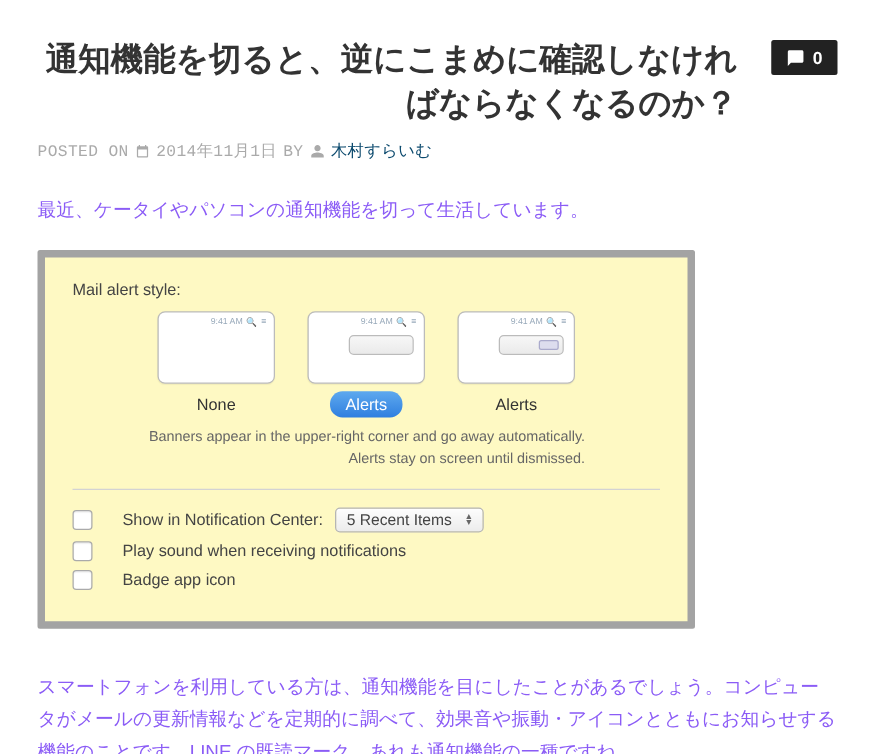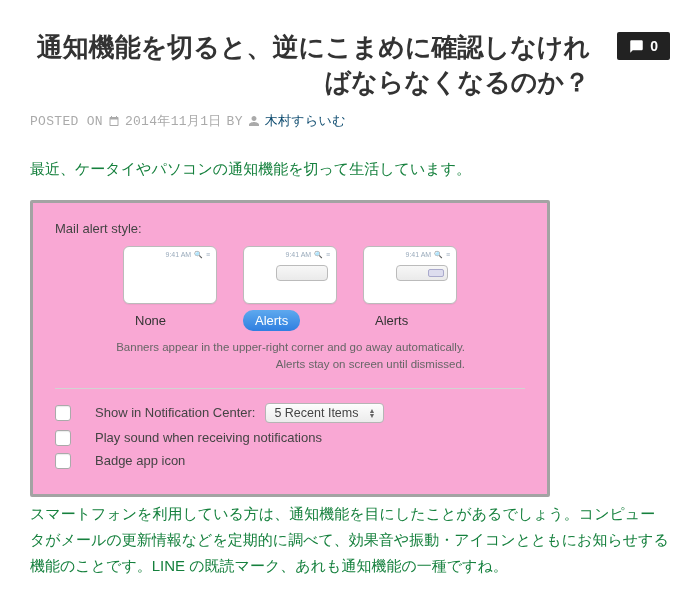--- a/index.html
+++ b/index.html
@@ -42,46 +42,46 @@
   display: flex;
   align-items: center;
   gap: 5px;
   margin-bottom: 26px;
   font-family: Liberation Mono, monospace;
 }
 .post-meta svg { width: 12px; height: 12px; fill: #aaa; }
 .post-body p {
   font-size: 15px;
   line-height: 1.75;
-  color: #15803d;
+  color: #8b5cf6;
   margin: 0 0 18px 0;
 }
 
 .prefs-panel {
   width: 470px;
-  background: #f9a8d4;
-  border: 3px solid #a3a3a3;
+  background: #fef9c3;
+  border: 6px solid #a3a3a3;
   border-radius: 2px;
   padding: 18px 22px 18px 22px;
   font-family: "Lucida Grande", "Helvetica Neue", sans-serif;
   color: #333;
-  margin-bottom: 4px;
+  margin-bottom: 34px;
 }
 .prefs-panel .section-label {
   font-size: 13px;
   color: #444;
   margin-bottom: 10px;
 }
 .alert-styles {
   display: flex;
   gap: 26px;
   justify-content: center;
   margin-bottom: 8px;
 }
-.alert-option { text-align: left; }
+.alert-option { text-align: center; }
 .alert-thumb {
   width: 92px; height: 56px;
   background: #fff;
   border: 1px solid #bbb;
   border-radius: 6px;
   position: relative;
   box-shadow: 0 1px 1px rgba(0,0,0,0.05);
   margin: 0 auto 6px auto;
 }
 .alert-thumb .menubar {

